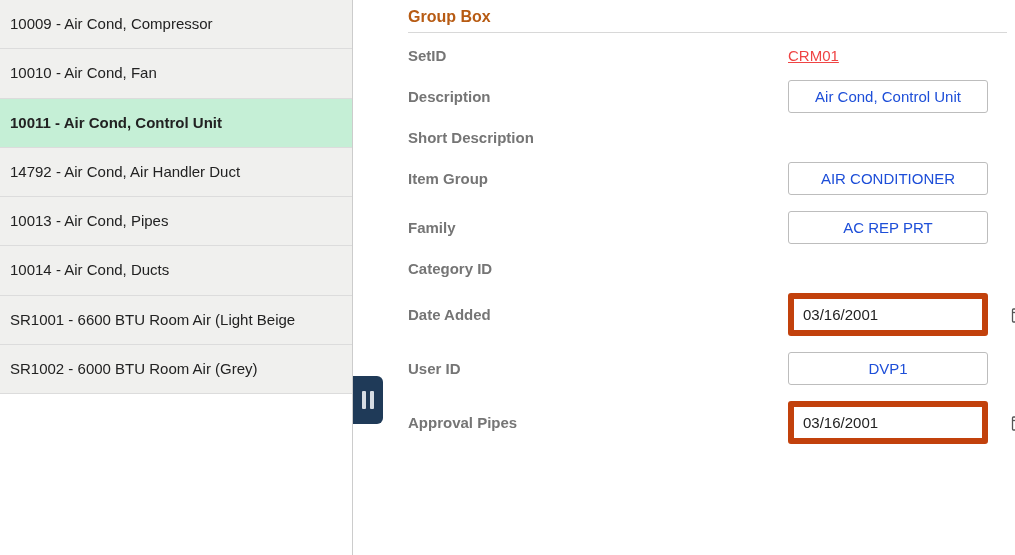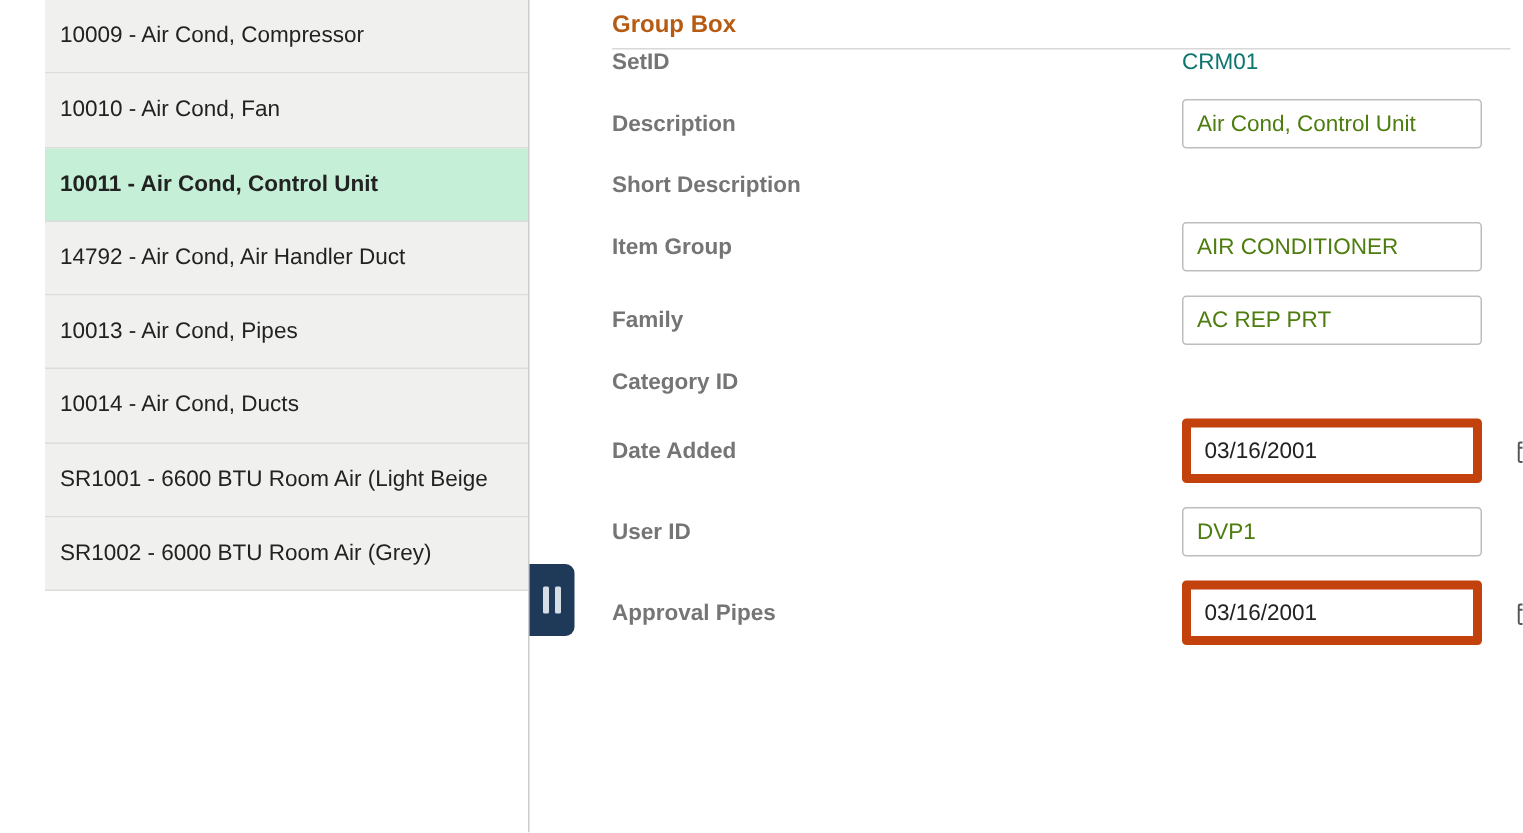--- a/index.html
+++ b/index.html
@@ -24,65 +24,66 @@
       border-right: 1px solid #ccc;
     }
     .list-item {
       padding: 14px 10px;
       border-bottom: 1px solid #dcdcdc;
       background: #f0f0ee;
       color: #222;
       cursor: pointer;
       font-size: 15px;
       line-height: 1.35;
-      margin-left: 30px;
     }
     .list-item.selected {
       background: #c5efd6;
       font-weight: bold;
     }
     .main {
       flex: 1;
       padding: 0 8px 0 55px;
       position: relative;
     }
     .groupbox-title {
       color: #b75b13;
       font-weight: bold;
       font-size: 16px;
       padding: 8px 0 6px 0;
       border-bottom: 1px solid #d8d8d8;
-      margin-bottom: 0;
+      margin-bottom: 14px;
     }
     .form-row {
       display: flex;
       align-items: center;
       margin-bottom: 16px;
     }
     .form-label {
       width: 380px;
       text-align: left;
       color: #757575;
       font-weight: bold;
       font-size: 15px;
       padding-right: 14px;
     }
     .form-value {
       font-size: 15px;
-      color: #0f766e;
+      color: #ef4444;
+      text-decoration: underline;
     }
     .form-input {
       font-size: 15px;
-      color: #4d7c0f;
+      color: #1d4ed8;
       border: 1px solid #bdbdbd;
       border-radius: 3px;
       padding: 7px 9px;
       width: 200px;
       background: #fff;
       font-family: Arial, Helvetica, sans-serif;
+      text-align: center;
     }
     .date-wrapper {
       display: flex;
       align-items: center;
       border: 6px solid #c2410c;
       border-radius: 3px;
       width: 200px;
       background: #fff;
     }
     .date-wrapper input {

